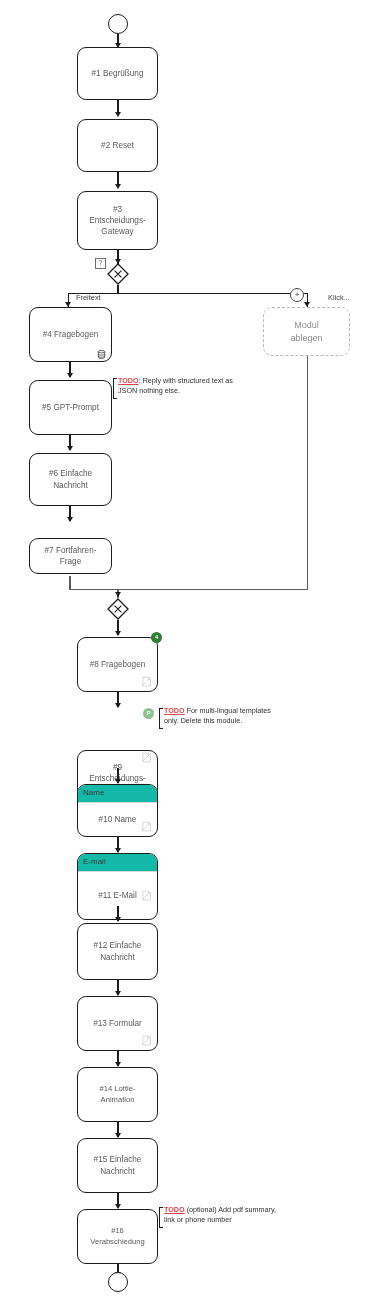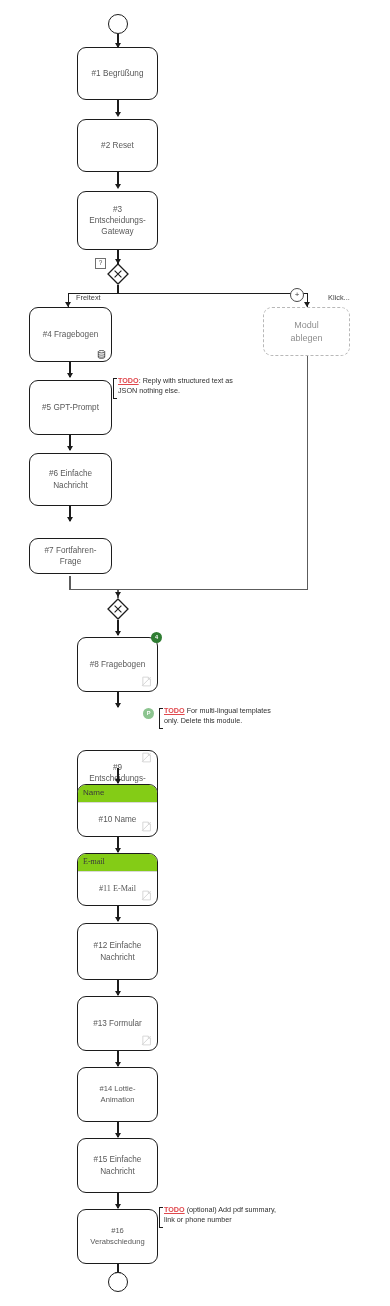--- a/index.html
+++ b/index.html
@@ -14,21 +14,21 @@
         text-align:center;color:#595959;font-size:8.2px;line-height:1.35;
         padding:4px 6px;}
   .node.ghost{border:1.2px dashed #b8b8b8;color:#8f8f8f;font-size:9px;}
   .node .lbl{display:block;width:100%;}
 
   
   .node.titled{align-items:flex-start;justify-content:flex-start;
                padding:0;flex-direction:column;}
   .node.titled .hdr{font-size:8px;color:#3a3a3a;
         padding:3px 5px 3px 5px;width:100%;box-sizing:border-box;
-        border-bottom:1px solid #d9d9d9;background:#84cc16;
+        border-bottom:1px solid #d9d9d9;background:#14b8a6;
         border-top-left-radius:8px;border-top-right-radius:8px;
         text-align:left;}
   .node.titled .body{flex:1;display:flex;align-items:center;
         justify-content:center;width:100%;color:#595959;font-size:8.2px;}
 
   
   .event{position:absolute;border:1.5px solid #1c1c1c;border-radius:50%;
          background:#fff;box-sizing:border-box;}
 
   
@@ -246,21 +246,21 @@
     <svg width="11" height="11" viewBox="0 0 12 12">
       <path d="M2 1.2 H8 L10.3 3.5 V10.8 H2 Z" fill="#fff" stroke="#9a9a9a" stroke-width="1"></path>
       <path d="M8 1.2 V3.5 H10.3" fill="none" stroke="#9a9a9a" stroke-width="1"></path>
       <path d="M1 10.9 L10.6 1.3" stroke="#9a9a9a" stroke-width="1"></path>
     </svg>
   </div>
 
   <div class="ln lnv" style="left:117.4px;top:837px;height:15px;"></div>
   <div class="arw" style="left:114.6px;top:848px;"></div>
 
-  <div class="node titled" style="left:77px;top:853px;width:81px;height:53px;font-family:Liberation Serif, serif;">
+  <div class="node titled" style="left:77px;top:853px;width:81px;height:67px;">
     <span class="hdr">E-mail</span>
     <span class="body">#11 E-Mail</span>
   </div>
   <div class="corner-ico" style="left:141px;top:890px;">
     <svg width="11" height="11" viewBox="0 0 12 12">
       <path d="M2 1.2 H8 L10.3 3.5 V10.8 H2 Z" fill="#fff" stroke="#9a9a9a" stroke-width="1"></path>
       <path d="M8 1.2 V3.5 H10.3" fill="none" stroke="#9a9a9a" stroke-width="1"></path>
       <path d="M1 10.9 L10.6 1.3" stroke="#9a9a9a" stroke-width="1"></path>
     </svg>
   </div>

